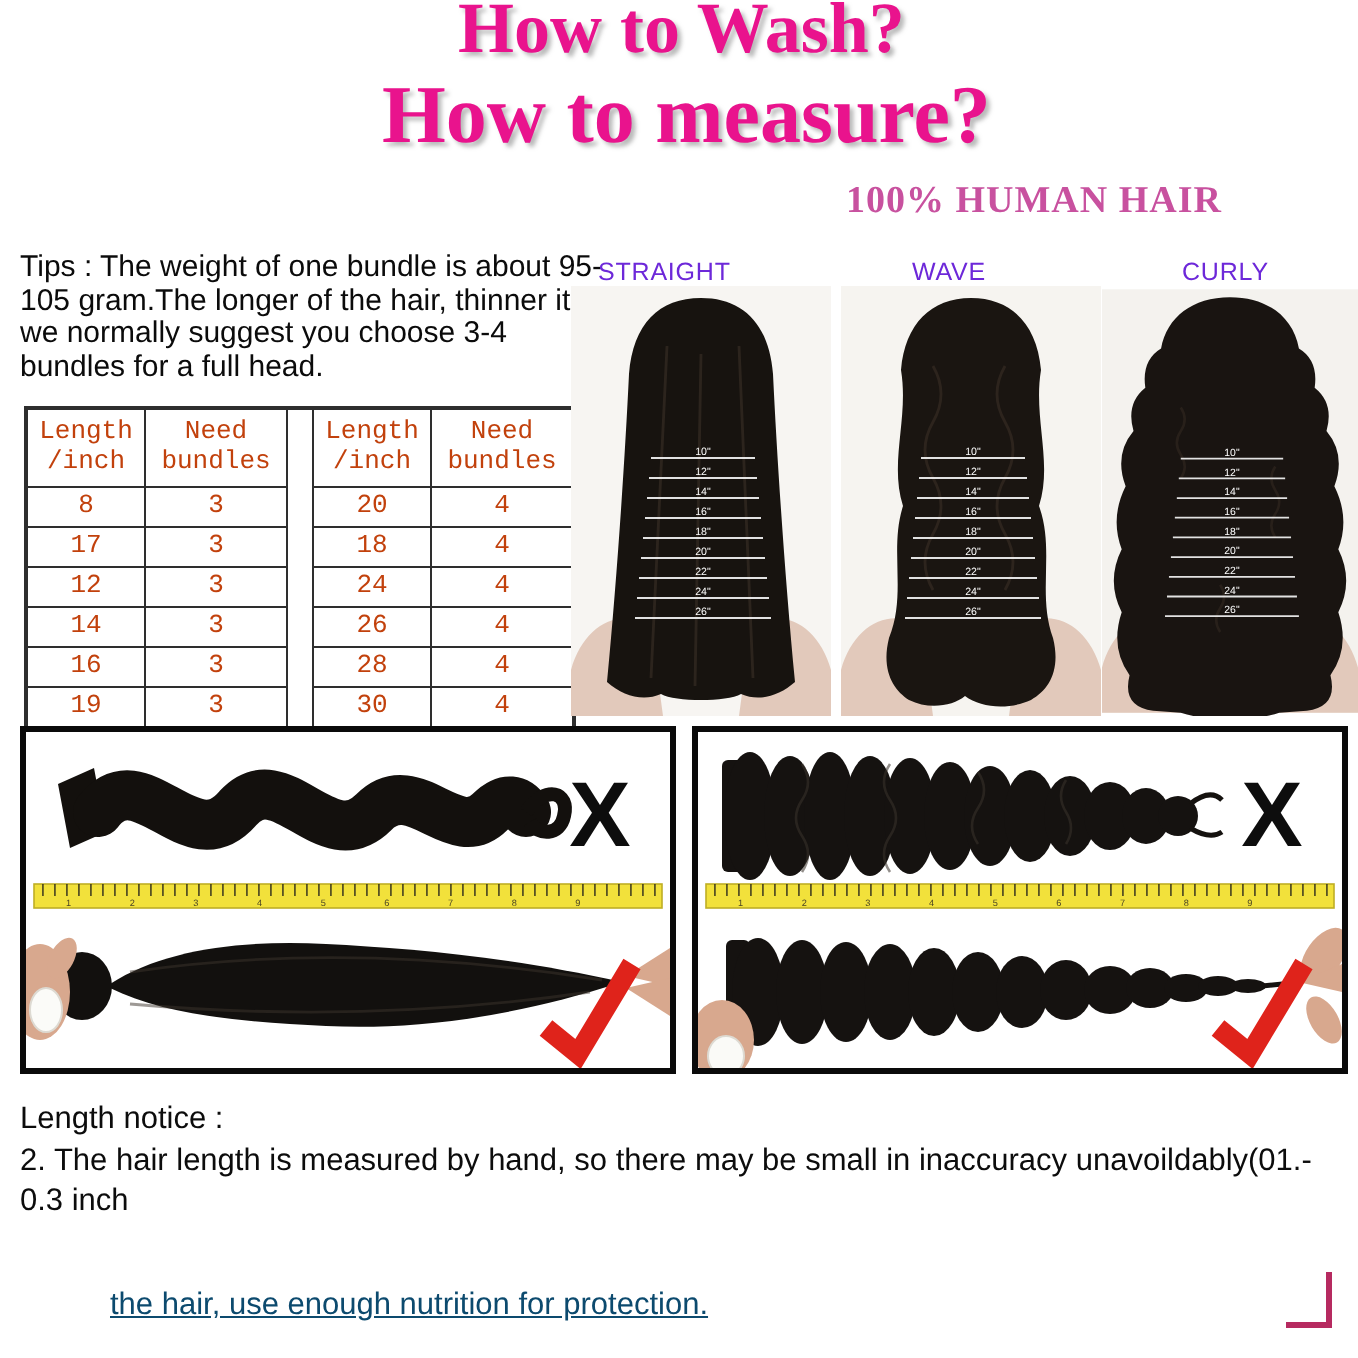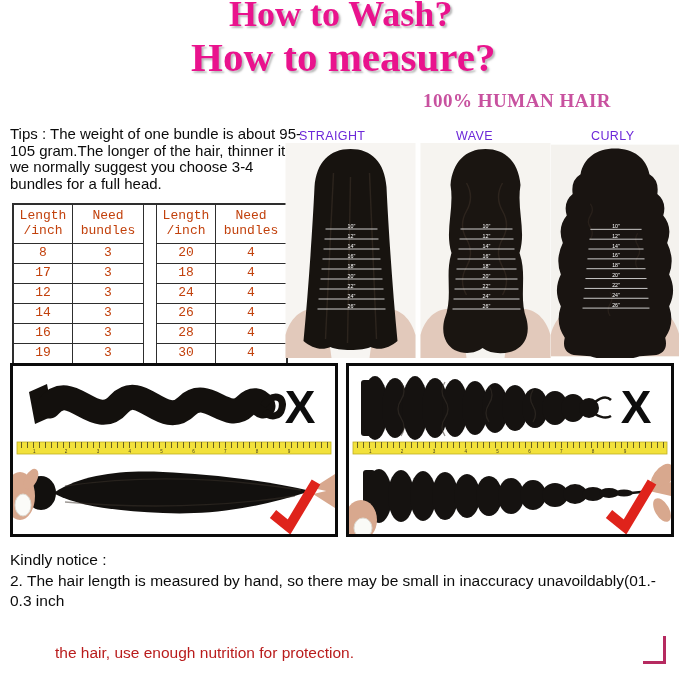--- a/index.html
+++ b/index.html
@@ -38,21 +38,21 @@
   .panel{position:absolute;top:363px;width:322px;height:168px;border:3px solid #0a0a0a;background:#fff;}
   #panel-left{left:10px;} #panel-right{left:346px;}
   .panel svg{display:block;width:322px;height:168px;}
   .x-mark{fill:#0d0d0d;font-family:"Liberation Sans",sans-serif;font-weight:bold;font-size:46px;}
   .tape-num{fill:#4a4423;font-size:4.6px;letter-spacing:14px;font-family:"Liberation Sans",sans-serif;}
   .ruler-line{stroke:#f4f4f4;stroke-width:.9;opacity:.92;}
   .ruler-text{fill:#ffffff;font-size:5.3px;font-family:"Liberation Sans",sans-serif;}
 
   
   .notice{position:absolute;left:10px;top:550px;width:666px;font-size:15.5px;line-height:20.5px;color:#0c0c0c;}
-  .footer-note{position:absolute;left:55px;top:644px;font-size:15.5px;color:#b91c1c;}
+  .footer-note{position:absolute;left:55px;top:644px;font-size:15.5px;color:#0c4a6e;text-decoration:underline;}
   .corner-bracket{position:absolute;right:13px;bottom:15px;width:20px;height:25px;
                   border-right:3px solid #b62a60;border-bottom:3px solid #b62a60;}
 </style>
 </head>
 <body>
 
 <div class="page">
 
   <svg width="0" height="0" style="position:absolute" aria-hidden="true">
     <defs>
@@ -276,21 +276,21 @@
       <g fill="#d8a88e">
         <ellipse cx="313" cy="112" rx="9" ry="16" transform="rotate(35 313 112)"></ellipse>
         <path d="M322,116 L300,125 L322,130 Z"></path>
         <ellipse cx="313" cy="144" rx="7" ry="13" transform="rotate(-30 313 144)"></ellipse>
       </g>
       <use href="#red-check"></use>
     </svg>
   </div>
 
   <div class="notice">
-    <div>Kindly notice :</div>
+    <div>Length notice :</div>
     <div>2. The hair length is measured by hand, so there may be small in inaccuracy unavoildably(01.- 0.3 inch</div>
 
   </div>
 
   <div class="footer-note">the hair, use enough nutrition for protection.</div>
 
   <div class="corner-bracket"></div>
 
 </div>
 

